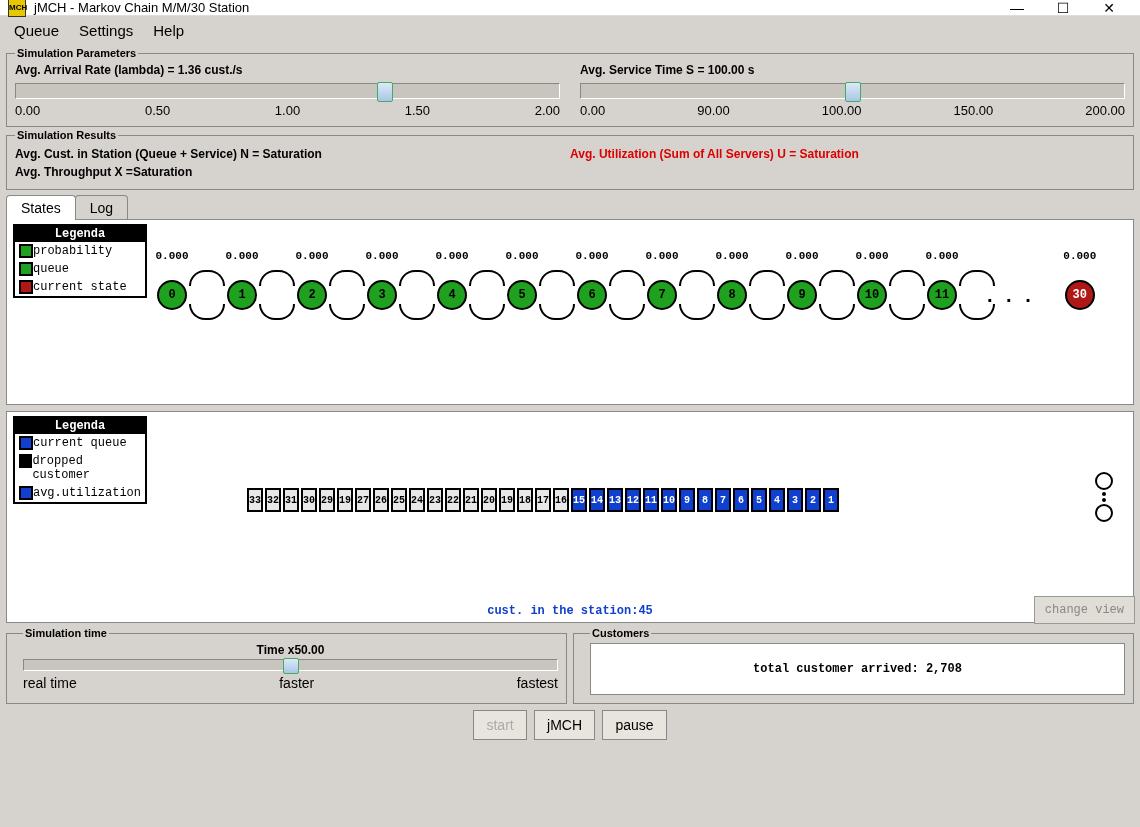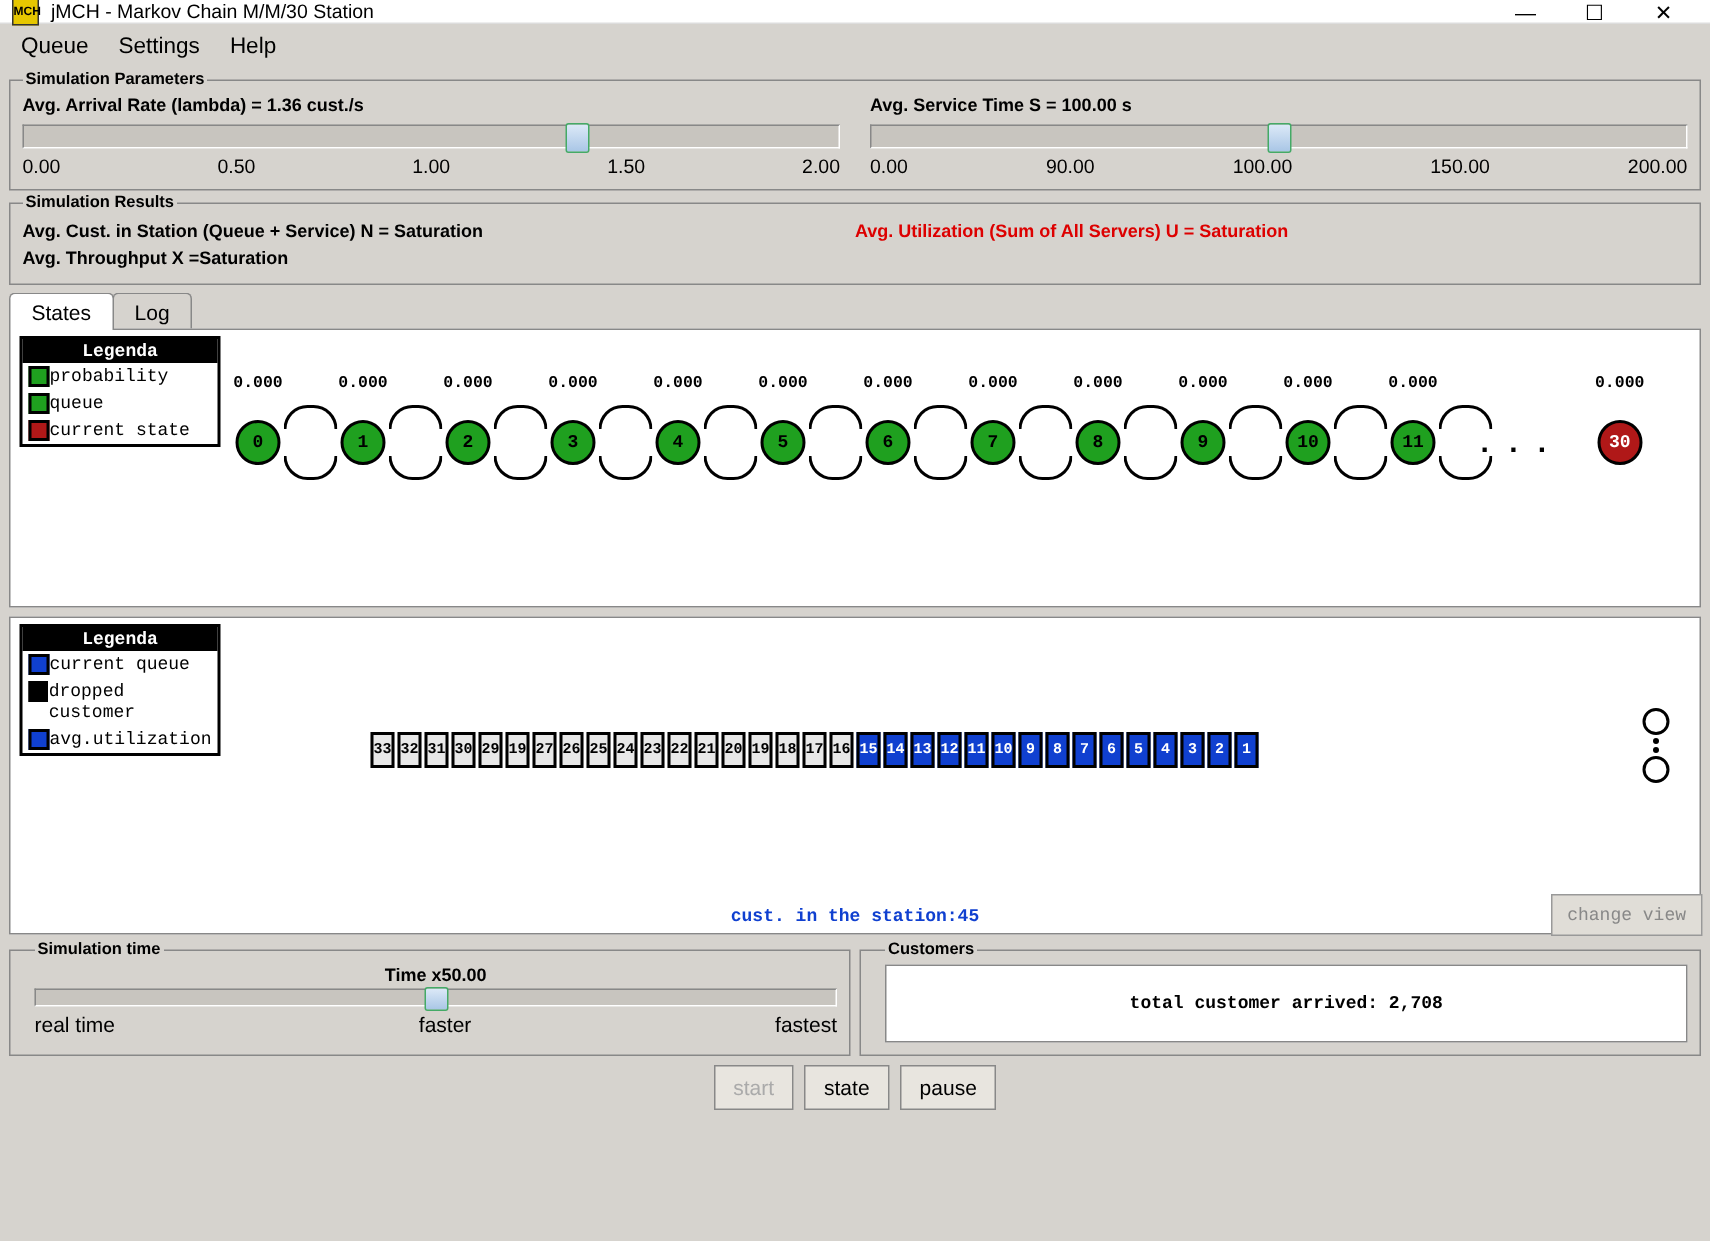--- a/index.html
+++ b/index.html
@@ -332,15 +332,15 @@
       </div>
   </fieldset>
   <fieldset>
     <legend>Customers</legend>
     <div class="customers-box">total customer arrived: 2,708</div>
   </fieldset>
 </div>
 
 <div class="ctrl-btns">
   <button disabled="">start</button>
-  <button>state</button>
+  <button>jMCH</button>
   <button>pause</button>
 </div>
 
 </body></html>

